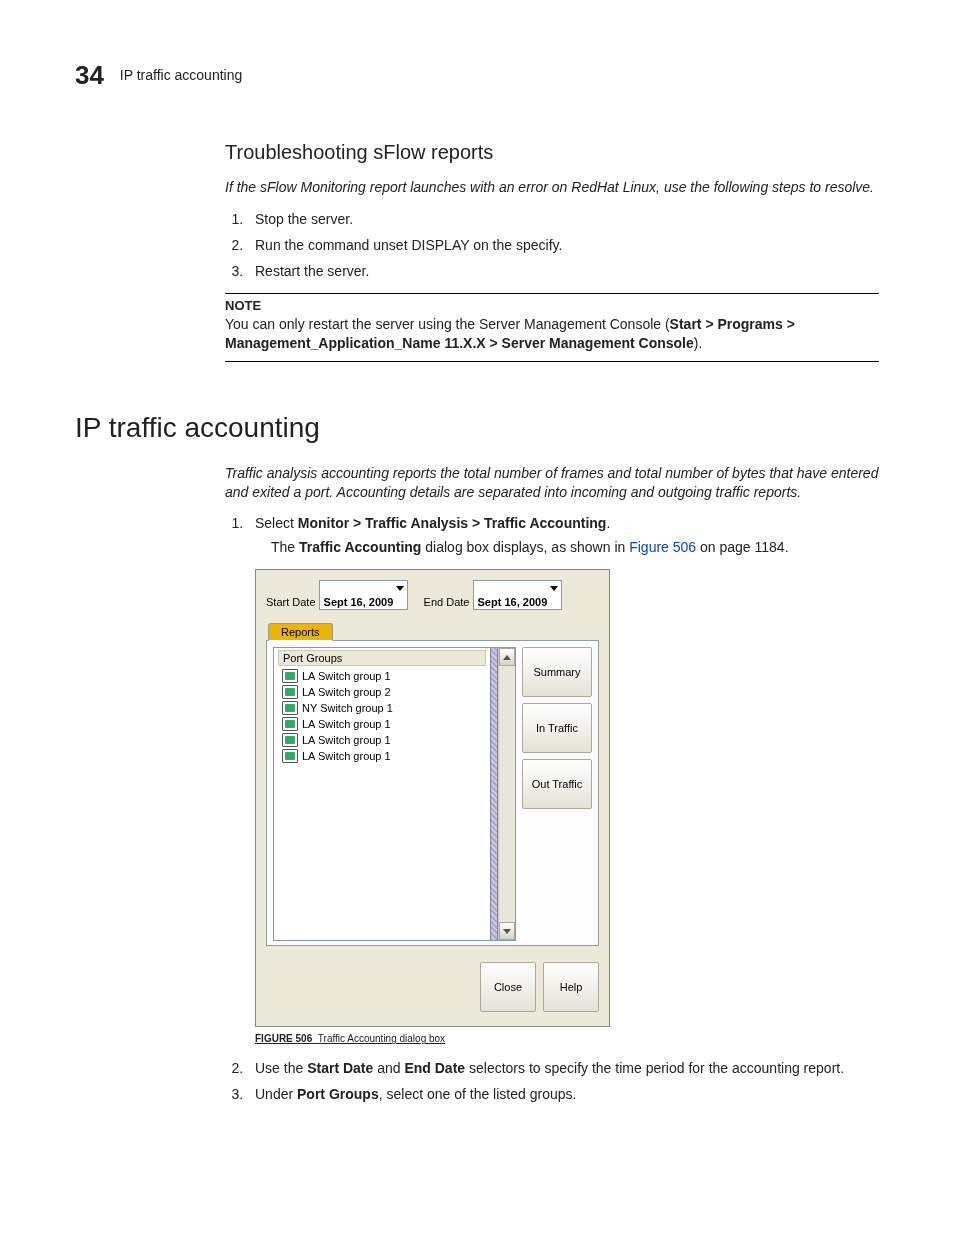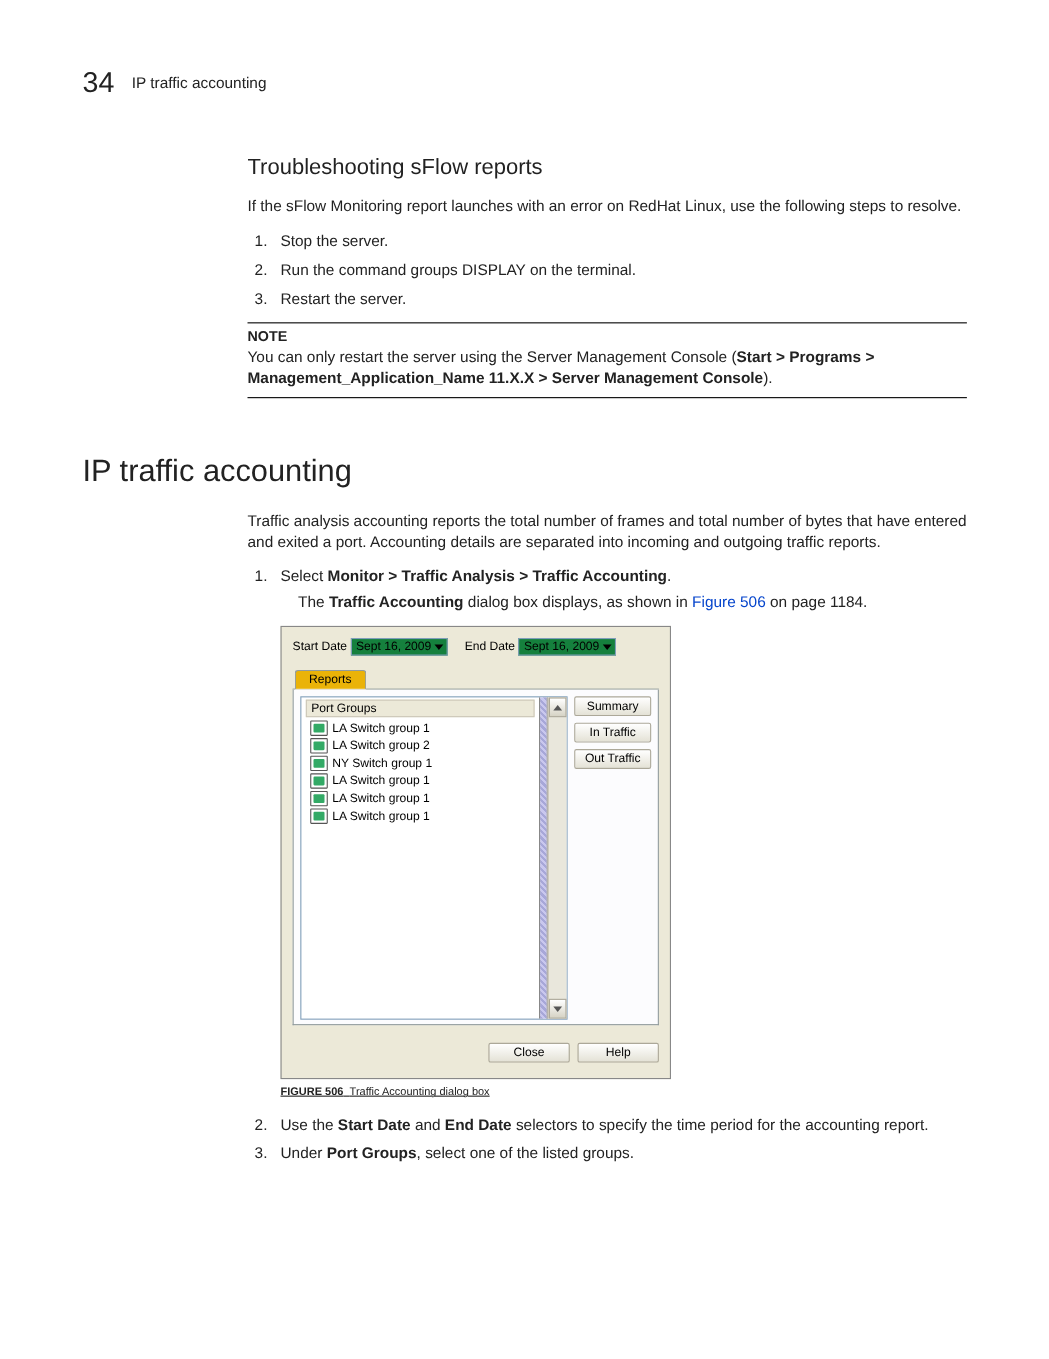--- a/index.html
+++ b/index.html
@@ -13,21 +13,21 @@
   }
   .page {
     padding: 60px 75px 60px 75px;
   }
   .header-row {
     font-size: 14px;
     margin-bottom: 50px;
   }
   .chapnum {
     font-size: 26px;
-    font-weight: normal;
+    font-weight: bold;
     font-family: Arial, sans-serif;
     text-align: center;
   }
   .chaptitle {
     font-size: 14px;
     margin-left: 12px;
     vertical-align: 4px;
   }
   .indent {
     margin-left: 150px;
@@ -40,20 +40,21 @@
   }
   h1.sechead {
     font-family: Arial, sans-serif;
     font-weight: normal;
     font-size: 28px;
     margin: 50px 0 20px 0;
   }
   p.body {
     line-height: 1.35;
     margin: 0 0 14px 0;
+    font-style: italic;
   }
   ol {
     margin: 0 0 14px 0;
     padding-left: 22px;
   }
   ol li {
     margin-bottom: 10px;
     padding-left: 8px;
   }
   .rule {
@@ -85,26 +86,27 @@
     border: 1px solid #888;
     font-family: Tahoma, Arial, sans-serif;
     font-size: 11px;
     color: #000;
     margin-bottom: 4px;
   }
   .dlg-pad { padding: 10px 10px 6px 10px; }
   .daterow { margin-bottom: 10px; }
   .dateinput {
     display: inline-block;
-    background: #15803d;
+    background: #ffffff;
     border: 1px solid #7f9db9;
-    padding: 1px 14px 1px 4px;
+    padding: 15px 14px 1px 4px;
     position: relative;
     min-width: 80px;
     box-sizing: border-box;
+    font-weight: bold;
   }
   .dateinput::after {
     content: "";
     position: absolute;
     right: 3px; top: 5px;
     border-left: 4px solid transparent;
     border-right: 4px solid transparent;
     border-top: 5px solid #000;
   }
   .tabbar {
@@ -209,32 +211,32 @@
     flex-shrink: 0;
   }
   .winbtn {
     display: block;
     width: 100%;
     box-sizing: border-box;
     background: linear-gradient(#fff,#e4e2d6);
     border: 1px solid #aca899;
     border-radius: 2px;
     font-size: 11px;
-    padding: 2px 0;
+    padding: 18px 0;
     margin-bottom: 6px;
     text-align: center;
     font-family: Tahoma, Arial, sans-serif;
   }
   .bottomrow {
     text-align: right;
     padding: 10px 10px 8px 0;
   }
   .bottomrow .winbtn {
     display: inline-block;
-    width: 74px;
+    width: 56px;
     margin-left: 4px;
   }
   .step-sub {
     margin: 8px 0 14px 16px;
   }
 </style>
 </head>
 <body>
 
 <div class="page">
@@ -242,21 +244,21 @@
   <div class="header-row">
     <span class="chapnum">34</span>
     <span class="chaptitle">IP traffic accounting</span>
   </div>
 
   <div class="indent">
     <h2 class="subhead">Troubleshooting sFlow reports</h2>
     <p class="body">If the sFlow Monitoring report launches with an error on RedHat Linux, use the following steps to resolve.</p>
     <ol>
       <li>Stop the server.</li>
-      <li>Run the command groups DISPLAY on the terminal.</li>
+      <li>Run the command unset DISPLAY on the specify.</li>
       <li>Restart the server.</li>
     </ol>
     <div class="rule"></div>
     <div class="note-label">NOTE</div>
     <p class="note-body">
       <span>You can only restart the server using the Server Management Console (</span><span class="bold">Start &gt; Programs &gt; Management_Application_Name 11.X.X &gt; Server Management Console</span><span>).</span>
     </p>
     <div class="rule"></div>
   </div>
 

